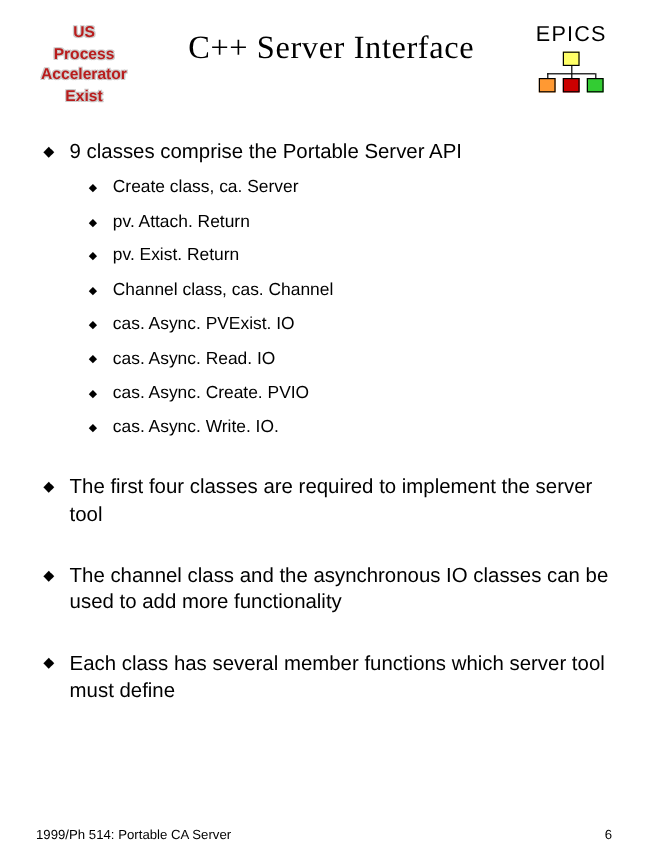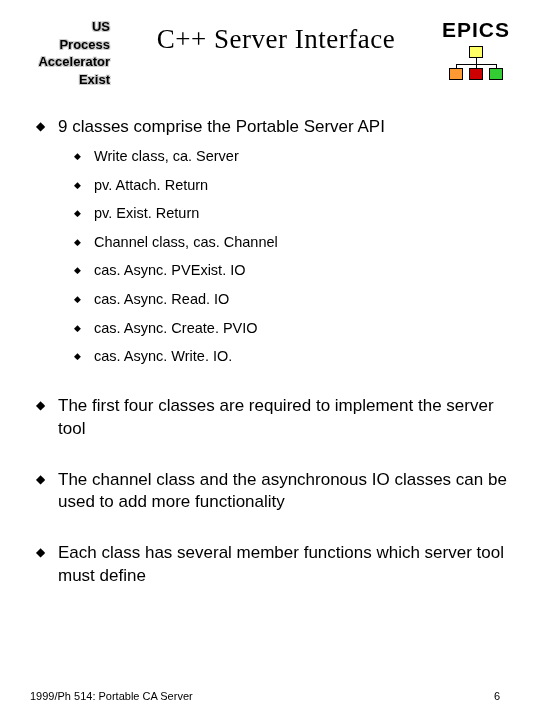--- a/index.html
+++ b/index.html
@@ -11,48 +11,48 @@
     position: relative;
     padding: 18px 30px 20px 30px;
   }
   .header {
     display: flex;
     align-items: flex-start;
     margin-bottom: 28px;
   }
   .logo-left {
     width: 80px;
-    text-align: right;
+    text-align: center;
     font-family: Arial, sans-serif;
     font-weight: bold;
     font-size: 13px;
     line-height: 1.35;
-    color: #000000;
+    color: #b91c1c;
     text-shadow:
       -1px -1px 0 #ccc,
        1px -1px 0 #ccc,
       -1px  1px 0 #ccc,
        1px  1px 0 #ccc;
   }
   .title {
     flex: 1;
     text-align: center;
     font-family: "Times New Roman", Times, serif;
     font-size: 27px;
     padding-top: 6px;
     letter-spacing: 0.5px;
   }
   .logo-right {
     width: 68px;
     text-align: center;
   }
   .epics-text {
     font-family: Arial, sans-serif;
-    font-weight: bold;
-    font-size: 21px;
+    font-weight: normal;
+    font-size: 18px;
     letter-spacing: 1px;
     margin-bottom: 4px;
   }
   .epics-blocks {
     position: relative;
     width: 56px;
     height: 34px;
     margin: 0 auto;
   }
   .wire-h { position:absolute; background:#000; height:1px; }
@@ -102,21 +102,21 @@
     position: absolute;
     left: 0;
     top: 3px;
     font-size: 9px;
     color: #000;
   }
   .footer {
     position: absolute;
     bottom: 18px;
     left: 30px;
-    right: 40px;
+    right: 30px;
     display: flex;
     justify-content: space-between;
     font-size: 11px;
   }
 </style>
 </head>
 <body>
 
 <div class="header">
   <div class="logo-left">
@@ -140,21 +140,21 @@
       <div class="blk" style="left:41px; top:22px; background:#33cc33;"></div>
     </div>
   </div>
 </div>
 
 <div class="content">
   <ul class="top">
     <li>
       <span>9 classes comprise the Portable Server API</span>
       <ul class="sub">
-        <li>Write class, ca. Server</li>
+        <li>Create class, ca. Server</li>
         <li>pv. Attach. Return</li>
         <li>pv. Exist. Return</li>
         <li>Channel class, cas. Channel</li>
         <li>cas. Async. PVExist. IO</li>
         <li>cas. Async. Read. IO</li>
         <li>cas. Async. Create. PVIO</li>
         <li>cas. Async. Write. IO.</li>
       </ul>
     </li>
     <li>The first four classes  are required to implement the server tool</li>

